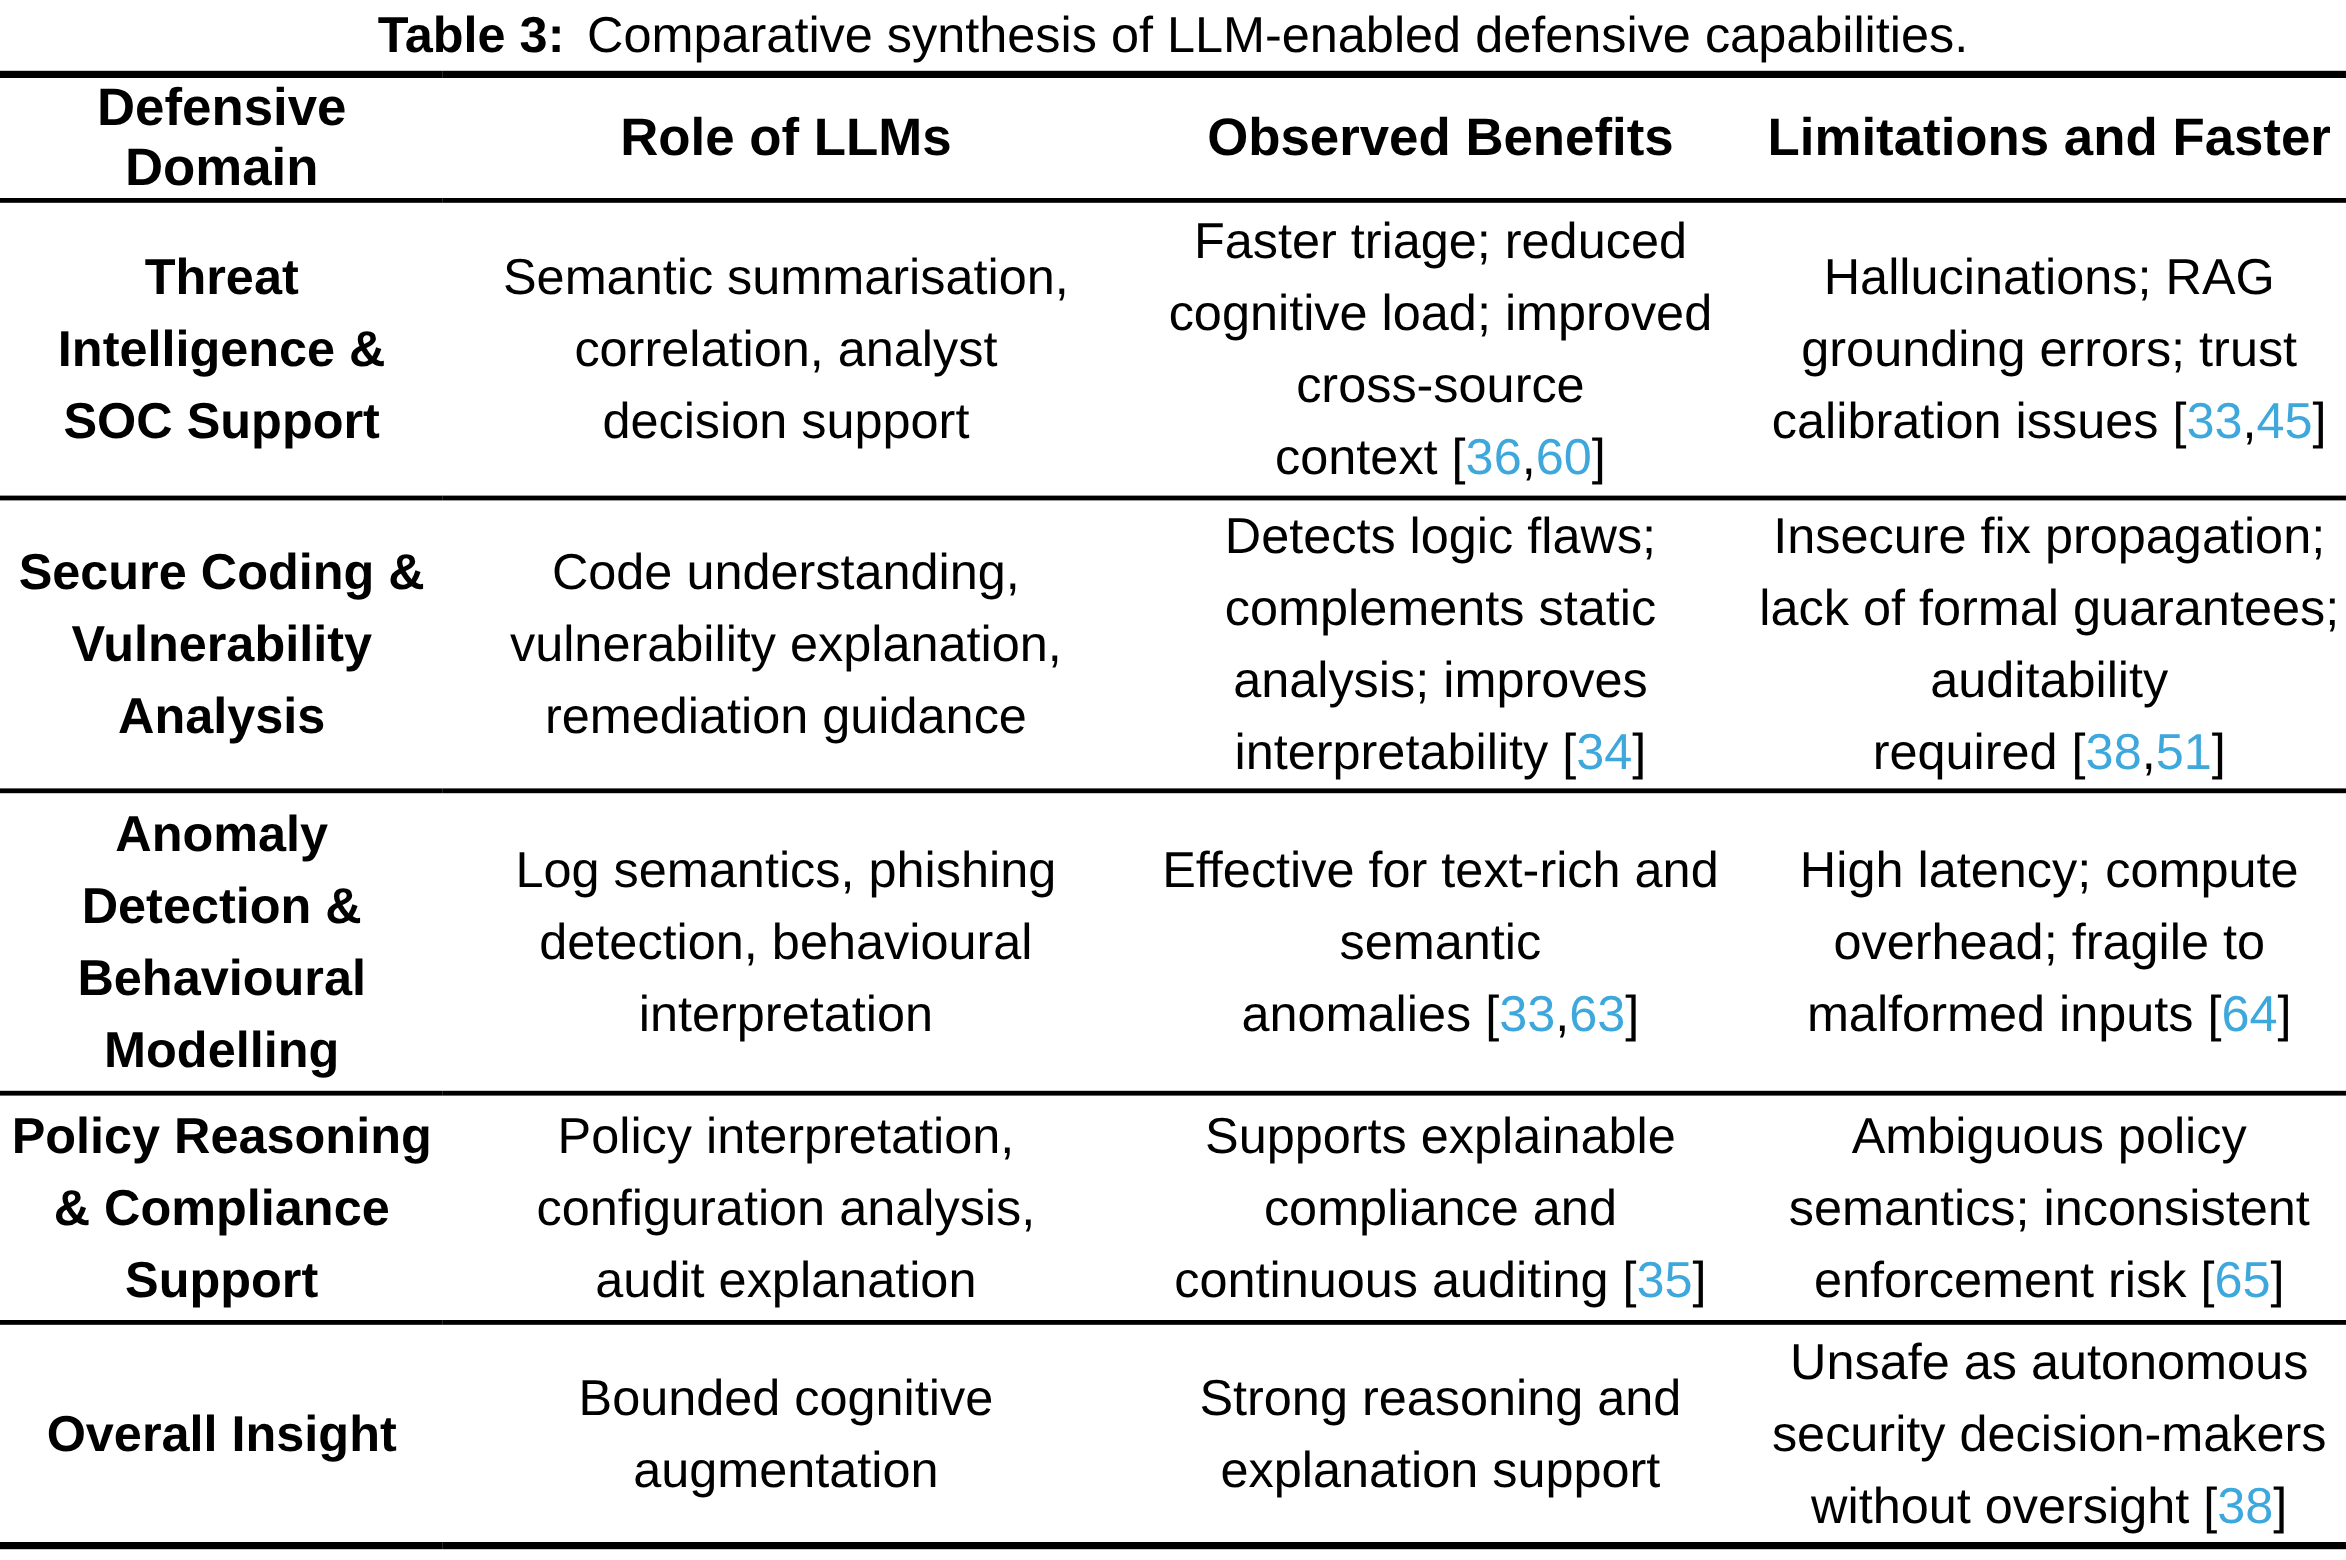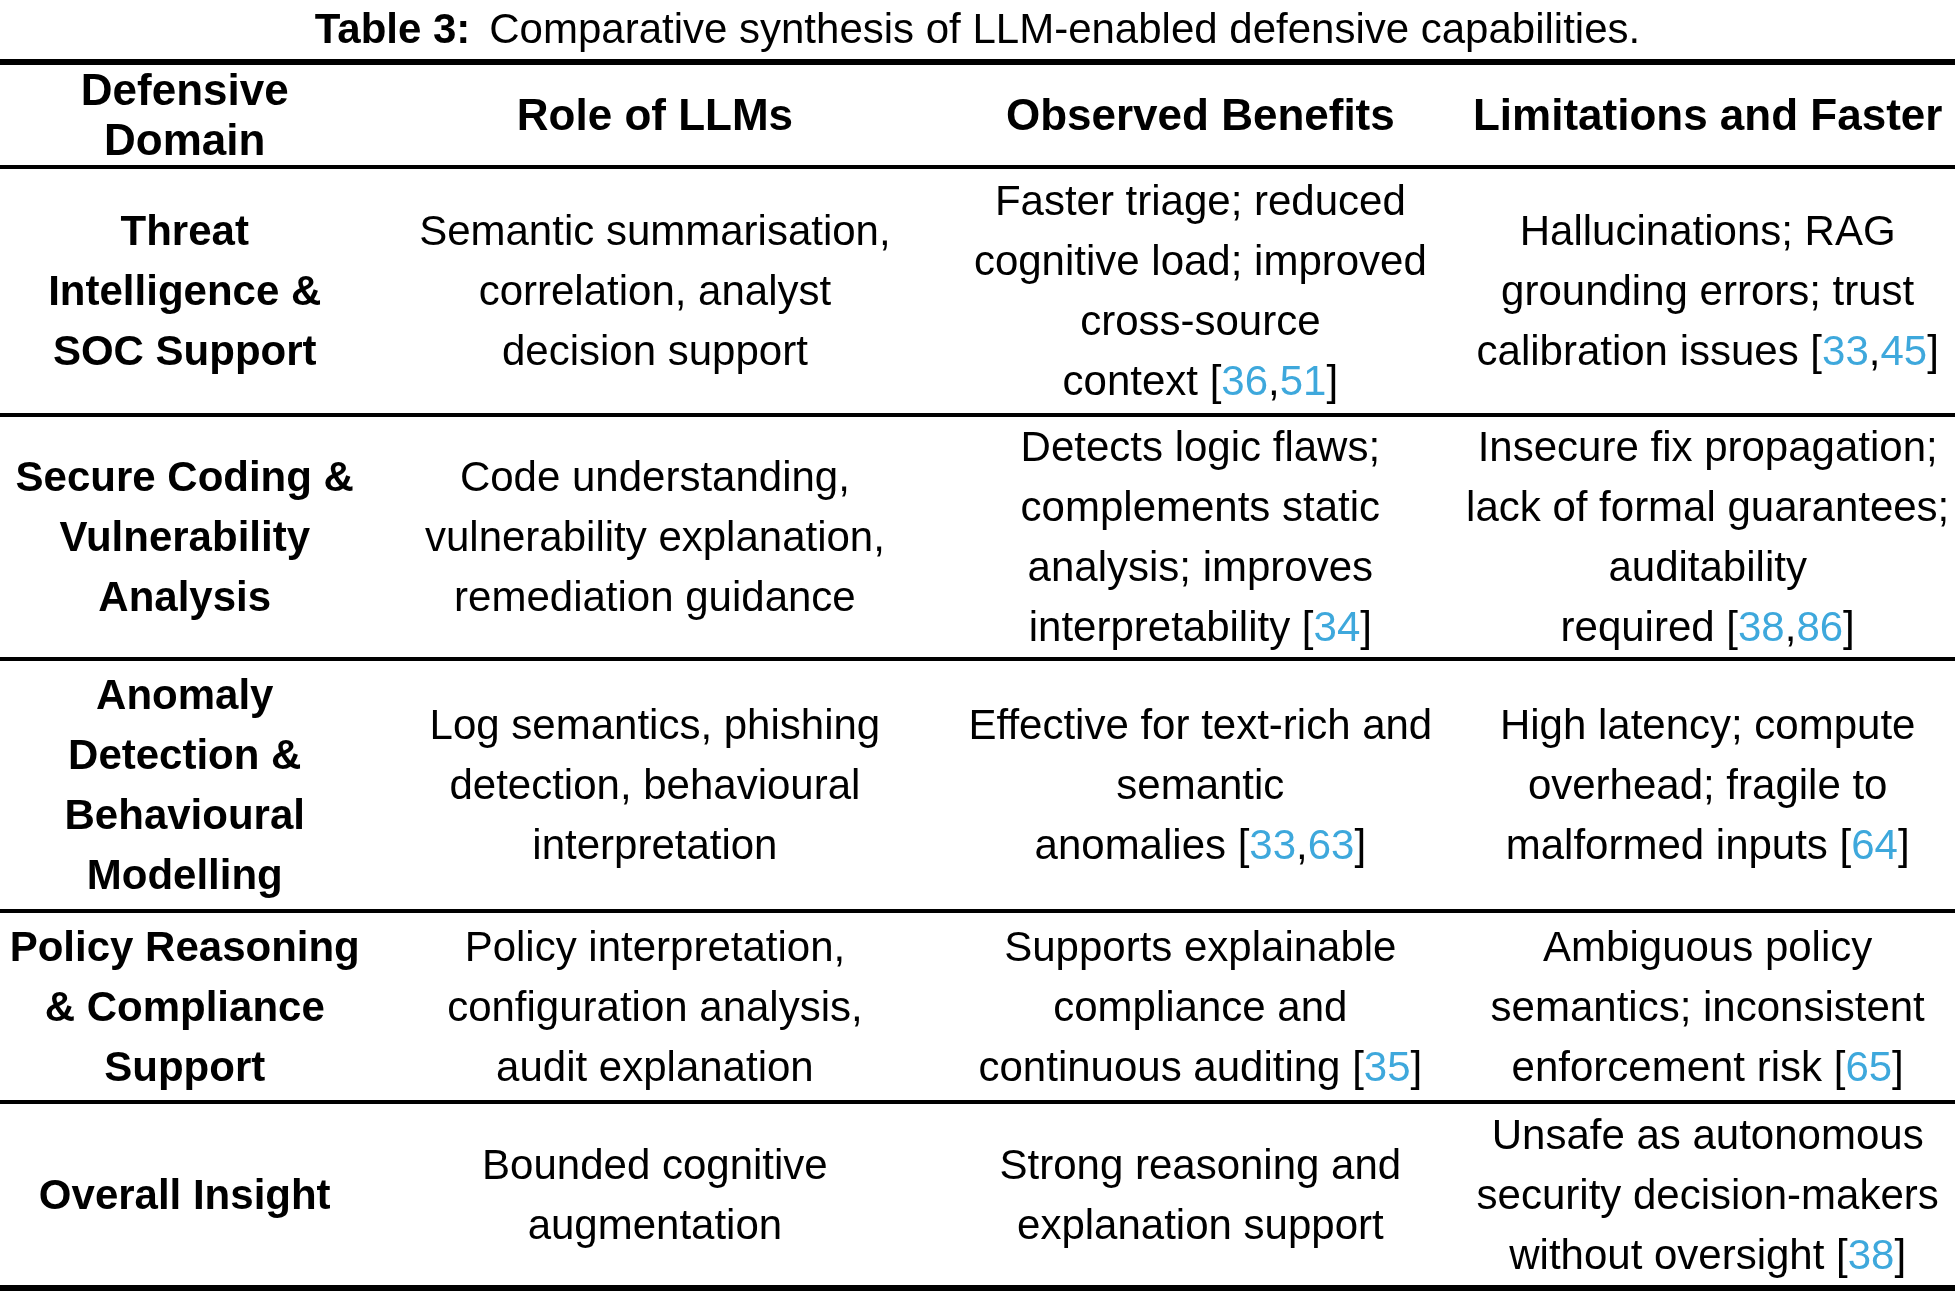--- a/index.html
+++ b/index.html
@@ -96,40 +96,40 @@
       <tr class="r1">
         <td class="domain">Threat
 Intelligence &amp;
 SOC Support</td>
         <td>Semantic summarisation,
 correlation, analyst
 decision support</td>
         <td><span>Faster triage; reduced
 cognitive load; improved
 cross-source
-context [</span><span class="cite">36</span><span>,</span><span class="cite">51</span><span>]</span></td>
+context [</span><span class="cite">36</span><span>,</span><span class="cite">60</span><span>]</span></td>
         <td><span>Hallucinations; RAG
 grounding errors; trust
 calibration issues [</span><span class="cite">33</span><span>,</span><span class="cite">45</span><span>]</span></td>
       </tr>
       <tr class="r2">
         <td class="domain">Secure Coding &amp;
 Vulnerability
 Analysis</td>
         <td>Code understanding,
 vulnerability explanation,
 remediation guidance</td>
         <td><span>Detects logic flaws;
 complements static
 analysis; improves
 interpretability [</span><span class="cite">34</span><span>]</span></td>
         <td><span>Insecure fix propagation;
 lack of formal guarantees;
 auditability
-required [</span><span class="cite">38</span><span>,</span><span class="cite">86</span><span>]</span></td>
+required [</span><span class="cite">38</span><span>,</span><span class="cite">51</span><span>]</span></td>
       </tr>
       <tr class="r3">
         <td class="domain">Anomaly
 Detection &amp;
 Behavioural
 Modelling</td>
         <td>Log semantics, phishing
 detection, behavioural
 interpretation</td>
         <td><span>Effective for text-rich and

